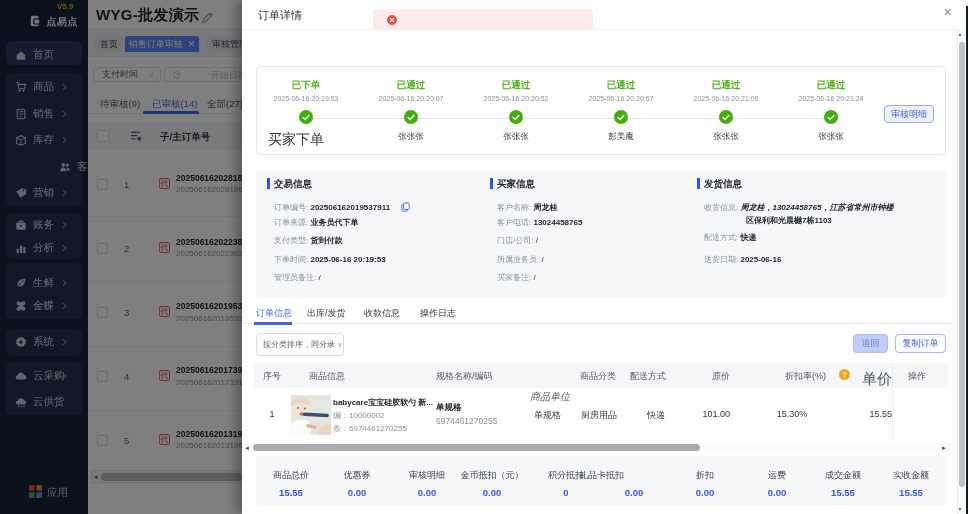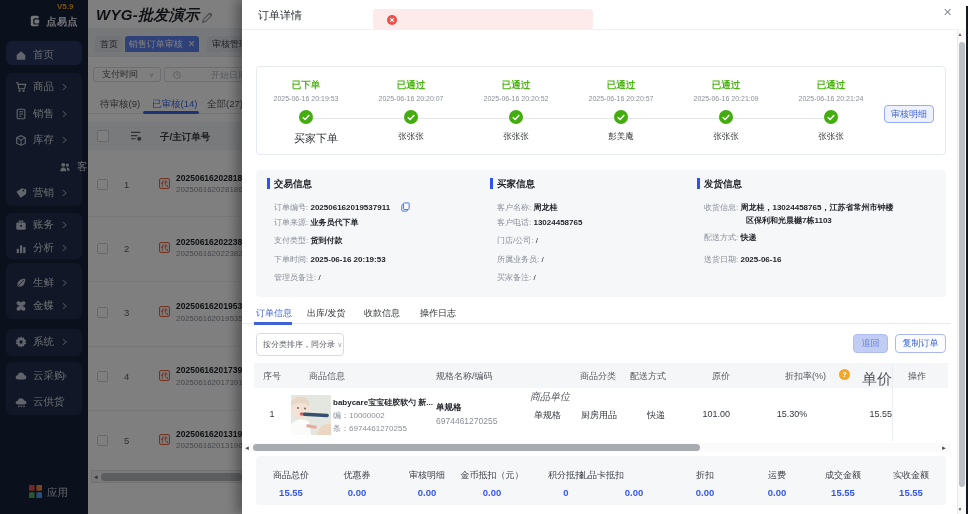--- a/index.html
+++ b/index.html
@@ -185,21 +185,21 @@
     </div>
   <svg class="abs" style="left:29px;top:485px;" width="13" height="13" viewBox="0 0 15 15">
       <rect x="0" y="0" width="6.5" height="6.5" rx="1" fill="#e5534b"></rect>
       <rect x="8.5" y="0" width="6.5" height="6.5" rx="1" fill="#f0883e"></rect>
       <rect x="0" y="8.5" width="6.5" height="6.5" rx="1" fill="#57ab5a"></rect>
       <rect x="8.5" y="8.5" width="6.5" height="6.5" rx="1" fill="#539bf5"></rect>
     </svg>
   <div class="abs" style="left:47px;top:486px;font-size:10.5px;color:#c5cbd8;">应用</div>
 </aside>
 <section class="abs" style="left:88px;top:0;width:154px;height:514px;overflow:hidden;background:#fff;">
-  <div class="abs" style="left:8px;top:6px;font-size:15px;font-weight:bold;color:#1f2329;white-space:nowrap;letter-spacing:0.3px;font-style:italic;">WYG-批发演示</div>
+  <div class="abs" style="left:8px;top:6px;font-size:15px;font-weight:bold;color:#1f2329;white-space:nowrap;letter-spacing:0.3px;">WYG-批发演示</div>
   <svg class="abs" style="left:113px;top:12px;" width="12" height="12" viewBox="0 0 14 14">
       <path d="M2 12 L3 8.5 L9.5 2 L12 4.5 L5.5 11 Z M10.5 1 L13 3.5" stroke="#9a9ea6" stroke-width="1.4" fill="none"></path>
     </svg>
   <div class="abs" style="left:0;top:28px;width:154px;height:29px;background:#eef0f4;"></div>
   <div class="abs" style="left:7px;top:36px;width:28px;height:16px;background:#e2e6ee;border-radius:3px 3px 0 0;font-size:9px;color:#41454c;text-align:center;line-height:16px;">首页</div>
   <div class="abs" style="left:37px;top:36px;width:74px;height:16px;background:#5c82f0;border-radius:3px 3px 0 0;font-size:9px;color:#fff;text-align:center;line-height:16px;white-space:nowrap;">销售订单审核&nbsp; ✕</div>
   <div class="abs" style="left:119px;top:36px;width:120px;height:16px;background:#e2e6ee;border-radius:3px 3px 0 0;font-size:9px;color:#41454c;line-height:16px;padding-left:5px;white-space:nowrap;">审核管理</div>
   <div class="abs" style="left:0;top:56px;width:154px;height:1px;background:#e7e9ee;"></div>
   <div class="abs" style="left:5px;top:67px;width:68px;height:15px;border:1px solid #d9dce3;border-radius:3px;font-size:9px;color:#55585e;line-height:13px;padding-left:8px;">支付时间 <span style="color:#b2b5bb;float:right;margin-right:6px;font-size:7px;">∨</span></div>
   <div class="abs" style="left:76px;top:67px;width:170px;height:15px;border:1px solid #d9dce3;border-radius:3px;font-size:9px;color:#b2b5bb;line-height:13px;">
@@ -266,21 +266,21 @@
   <div class="abs" style="left:701px;top:6px;font-size:11px;color:#8a8f99;">✕</div>
   <div class="abs" style="left:0;top:29px;width:726px;height:1px;background:#eef0f3;"></div>
   <div class="abs" style="left:14px;top:66px;width:690px;height:89px;border:1px solid #e6e9ef;border-radius:4px;"></div>
   <div class="abs" style="left:64px;top:117.5px;width:525px;height:1.5px;background:#e2e5ea;"></div>
   <div class="abs" style="left:14px;top:79px;width:100px;text-align:center;font-size:9.5px;font-weight:bold;color:#4cb315;">已下单</div>
   <div class="abs" style="left:9px;top:95px;width:110px;text-align:center;font-size:7px;color:#8a8f99;">2025-06-16 20:19:53</div>
   <svg class="abs" style="left:57px;top:110px;" width="14" height="14" viewBox="0 0 15 15">
       <circle cx="7.5" cy="7.5" r="7.5" fill="#43ac0f"></circle>
       <path d="M4 7.7 L6.6 10.2 L11 5.3" stroke="#fff" stroke-width="1.6" fill="none"></path>
     </svg>
-  <div class="abs" style="left:24px;top:131px;width:100px;text-align:center;font-size:11px;color:#303438;">买家下单</div>
+  <div class="abs" style="left:4px;top:131px;width:100px;text-align:center;font-size:14px;color:#303438;">买家下单</div>
   <div class="abs" style="left:119px;top:79px;width:100px;text-align:center;font-size:9.5px;font-weight:bold;color:#4cb315;">已通过</div>
   <div class="abs" style="left:114px;top:95px;width:110px;text-align:center;font-size:7px;color:#8a8f99;">2025-06-16 20:20:07</div>
   <svg class="abs" style="left:162px;top:110px;" width="14" height="14" viewBox="0 0 15 15">
       <circle cx="7.5" cy="7.5" r="7.5" fill="#43ac0f"></circle>
       <path d="M4 7.7 L6.6 10.2 L11 5.3" stroke="#fff" stroke-width="1.6" fill="none"></path>
     </svg>
   <div class="abs" style="left:119px;top:131px;width:100px;text-align:center;font-size:8.5px;color:#303438;">张张张</div>
   <div class="abs" style="left:224px;top:79px;width:100px;text-align:center;font-size:9.5px;font-weight:bold;color:#4cb315;">已通过</div>
   <div class="abs" style="left:219px;top:95px;width:110px;text-align:center;font-size:7px;color:#8a8f99;">2025-06-16 20:20:52</div>
   <svg class="abs" style="left:267px;top:110px;" width="14" height="14" viewBox="0 0 15 15">
@@ -323,21 +323,21 @@
   <div class="abs" style="left:32px;top:272px;font-size:8px;color:#8a8f99;white-space:nowrap;">管理员备注: <span style="color:#23262b;font-weight:normal;">/</span></div>
   <div class="abs" style="left:248px;top:178px;width:3px;height:11px;background:#2f54eb;"></div>
   <div class="abs" style="left:255px;top:178px;font-size:9.5px;font-weight:bold;color:#23262b;">买家信息</div>
   <div class="abs" style="left:255px;top:202px;font-size:8px;color:#8a8f99;white-space:nowrap;">客户名称: <span style="color:#23262b;font-weight:bold;">周龙桂</span></div>
   <div class="abs" style="left:255px;top:216.5px;font-size:8px;color:#8a8f99;white-space:nowrap;">客户电话: <span style="color:#23262b;font-weight:bold;">13024458765</span></div>
   <div class="abs" style="left:255px;top:235px;font-size:8px;color:#8a8f99;white-space:nowrap;">门店/公司: <span style="color:#23262b;font-weight:normal;">/</span></div>
   <div class="abs" style="left:255px;top:253.5px;font-size:8px;color:#8a8f99;white-space:nowrap;">所属业务员: <span style="color:#23262b;font-weight:normal;">/</span></div>
   <div class="abs" style="left:255px;top:272px;font-size:8px;color:#8a8f99;white-space:nowrap;">买家备注: <span style="color:#23262b;font-weight:normal;">/</span></div>
   <div class="abs" style="left:455px;top:178px;width:3px;height:11px;background:#2f54eb;"></div>
   <div class="abs" style="left:462px;top:178px;font-size:9.5px;font-weight:bold;color:#23262b;">发货信息</div>
-  <div class="abs" style="left:462px;top:202px;font-size:8px;color:#8a8f99;white-space:nowrap;">收货信息: <span style="color:#23262b;font-weight:bold;">周龙桂，13024458765，江苏省常州市钟楼</span></div>
+  <div class="abs" style="left:462px;top:202px;font-size:8px;color:#8a8f99;white-space:nowrap;">收货信息: <span style="color:#23262b;font-weight:bold;font-style:italic;">周龙桂，13024458765，江苏省常州市钟楼</span></div>
   <div class="abs" style="left:504px;top:215px;font-size:8px;font-weight:bold;color:#23262b;white-space:nowrap;">区保利和光晨樾7栋1103</div>
   <div class="abs" style="left:462px;top:232px;font-size:8px;color:#8a8f99;white-space:nowrap;">配送方式: <span style="color:#23262b;font-weight:bold;">快递</span></div>
   <div class="abs" style="left:462px;top:254px;font-size:8px;color:#8a8f99;white-space:nowrap;">送货日期: <span style="color:#23262b;font-weight:bold;">2025-06-16</span></div>
   <div class="abs" style="left:14px;top:307px;font-size:9px;color:#3f62d9;">订单信息</div>
   <div class="abs" style="left:65px;top:307px;font-size:9px;color:#303438;">出库/发货</div>
   <div class="abs" style="left:122px;top:307px;font-size:9px;color:#303438;">收款信息</div>
   <div class="abs" style="left:178px;top:307px;font-size:9px;color:#303438;">操作日志</div>
   <div class="abs" style="left:0;top:323px;width:709px;height:1px;background:#e8ebf0;"></div>
   <div class="abs" style="left:12px;top:322px;width:38px;height:2.5px;background:#3f62d9;"></div>
   <div class="abs" style="left:14px;top:333px;width:88px;height:23px;border:1px solid #d8dbe2;border-radius:4px;font-size:8px;color:#5a5e66;line-height:21px;padding-left:6px;white-space:nowrap;">按分类排序，同分录 <span style="font-size:7px;color:#9a9ea6;">∨</span></div>

